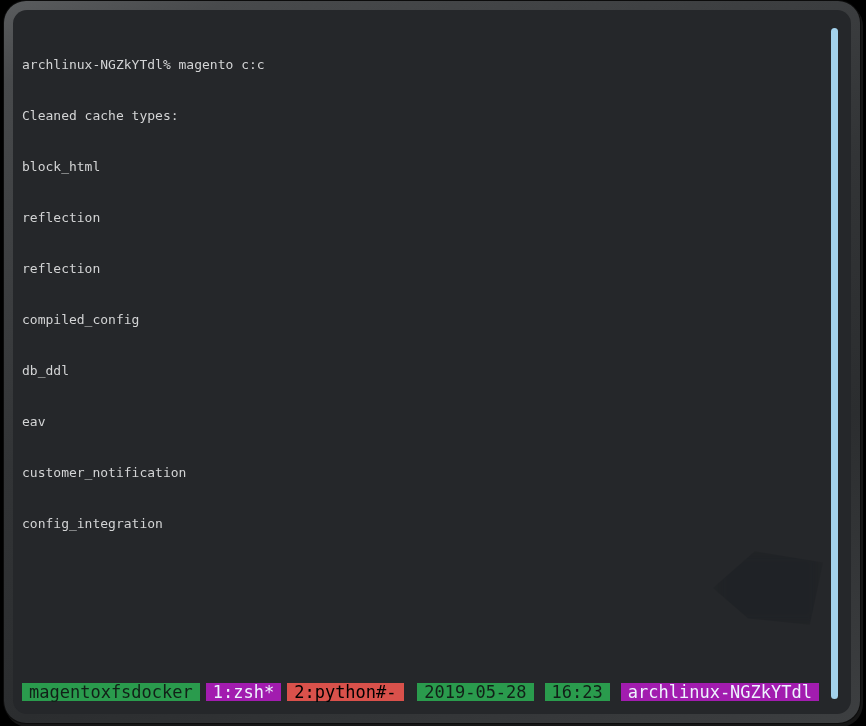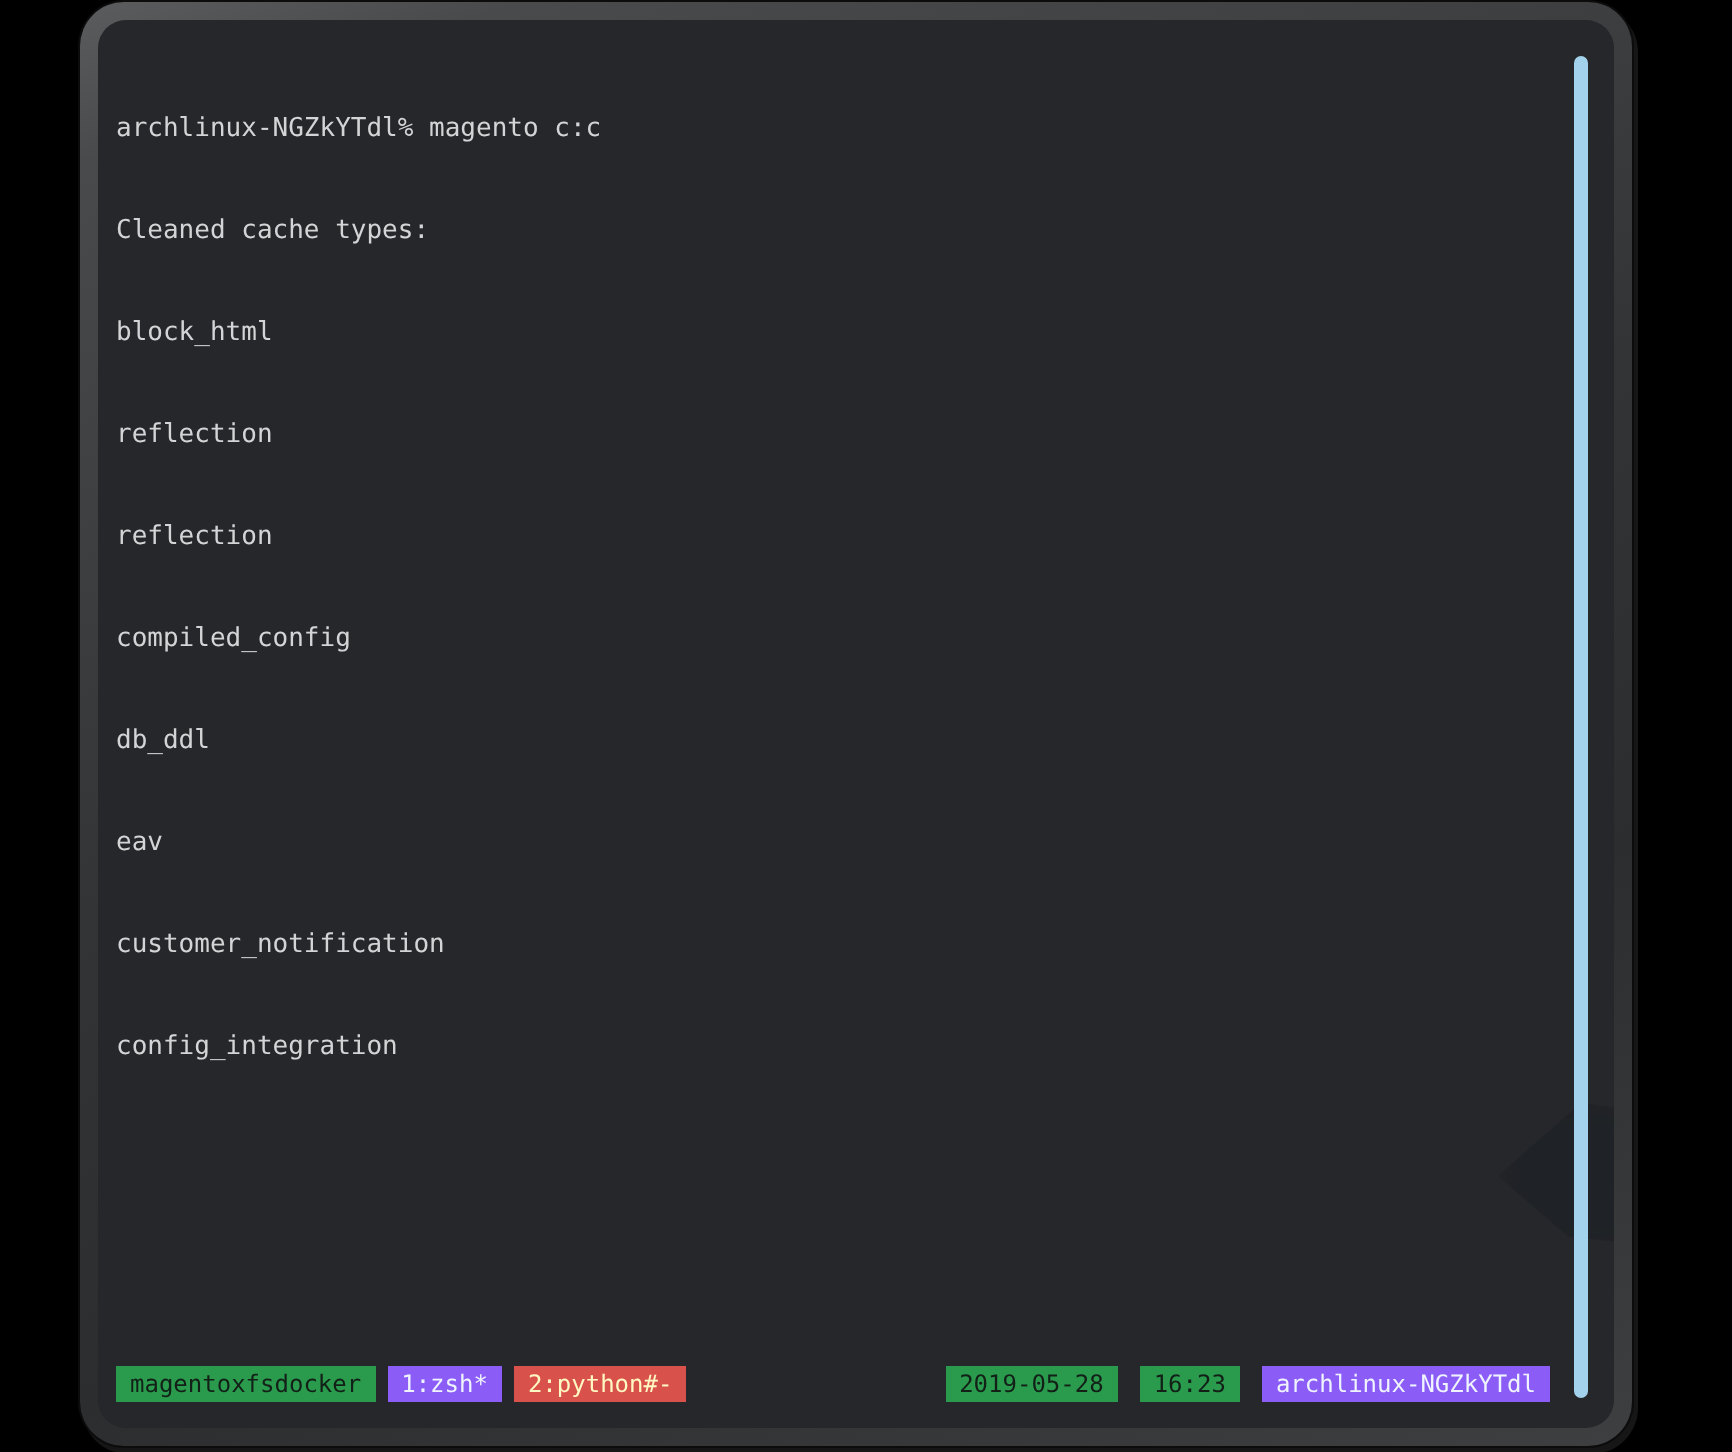--- a/index.html
+++ b/index.html
@@ -11,28 +11,27 @@
     width: 866px;
     height: 726px;
     position: relative;
     overflow: hidden;
     font-family: "DejaVu Sans Mono", "Liberation Mono", monospace;
   }
   .window {
     position: absolute;
     left: 4px;
     top: 1px;
-    width: 776px;
+    width: 856px;
     height: 722px;
     box-sizing: border-box;
     border-radius: 22px;
     padding: 9px;
     background: linear-gradient(160deg, #5a5c5e 0%, #484a4c 8%, #323436 45%, #2b2d2f 70%, #3d3f41 100%);
     box-shadow: 0 0 0 1px #0c0c0c, 2px 3px 0 1px #161616;
-    margin-left: 36px;
   }
   .screen {
     width: 100%;
     height: 100%;
     background: #25272a;
     border-radius: 14px;
     position: relative;
     overflow: hidden;
   }
   .terminal {
@@ -70,41 +69,41 @@
   }
   .statusbar {
     position: absolute;
     left: 9px;
     right: 32px;
     bottom: 13px;
     height: 18px;
     display: flex;
     align-items: center;
     justify-content: space-between;
-    font-size: 12px;
+    font-size: 17px;
     line-height: 18px;
   }
   .group {
     display: flex;
     align-items: center;
     gap: 6px;
   }
   .group.right {
     gap: 11px;
   }
   .badge {
     display: inline-block;
     height: 18px;
     line-height: 18px;
     padding: 0 7px;
     white-space: pre;
   }
   .badge.green { background: #2a9b4d; color: #122018; }
-  .badge.blue  { background: #8b5cf6; color: #eef3fe; }
-  .badge.red   { background: #d9514b; color: #fef9c3; }
+  .badge.blue  { background: #a21caf; color: #eef3fe; }
+  .badge.red   { background: #d9514b; color: #000000; }
 </style>
 </head>
 <body>
 
 <div class="window">
   <div class="screen">
 
     <div class="smudge"></div>
 
     <div class="terminal">

